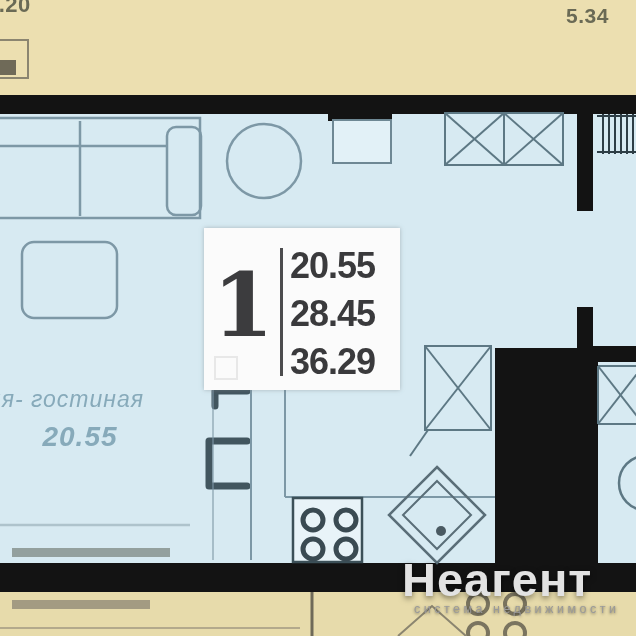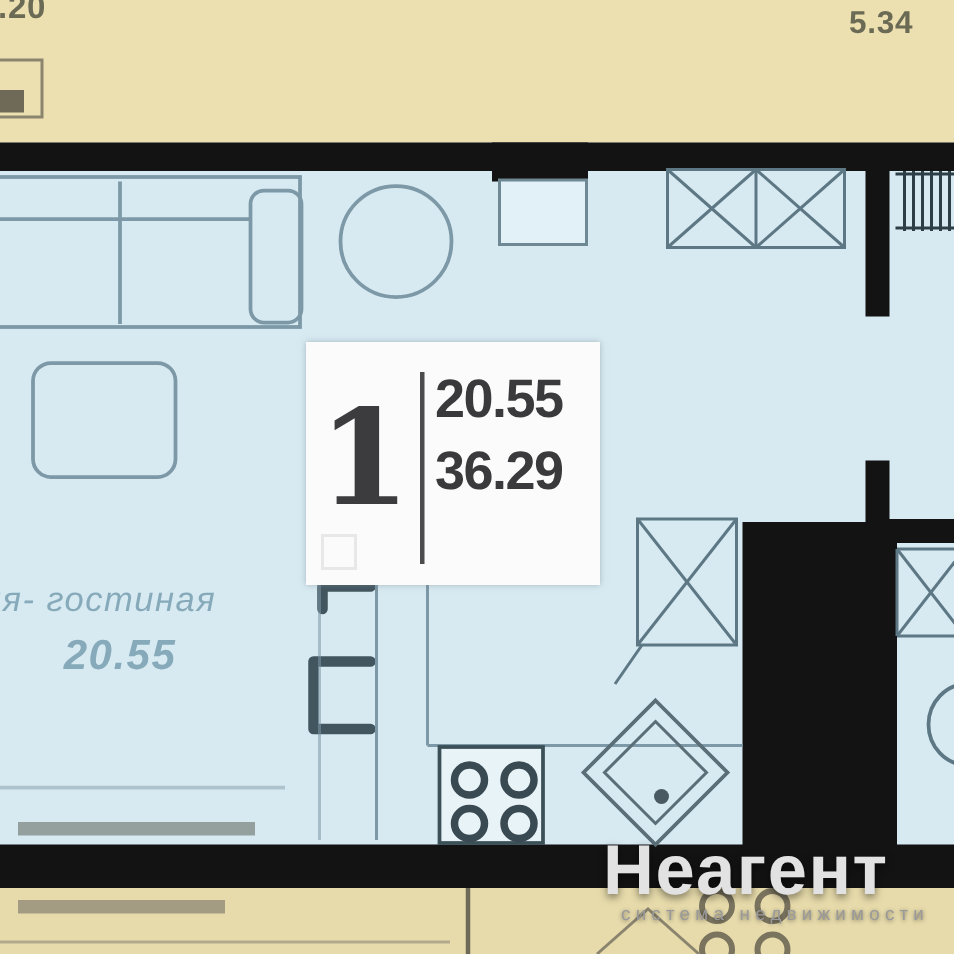--- a/index.html
+++ b/index.html
@@ -188,20 +188,21 @@
   </svg>
 
   <div class="dim" style="left:-14px;top:-8px;font-size:22px;">0.20</div>
   <div class="dim" style="left:538px;top:4px;margin-left:28px;">5.34</div>
 
   <div class="info-box">
     <div class="room-count">1</div>
     <div class="info-divider"></div>
     <div class="area-col">
       <div>20.55</div>
+      <div>28.45</div>
       <div>36.29</div>
     </div>
     <div class="tiny-square"></div>
   </div>
 
   <div class="room-label">ня- гостиная</div>
   <div class="room-area">20.55</div>
 
   <div class="wm-logo">Неагент</div>
   <div class="wm-tagline">система недвижимости</div>

